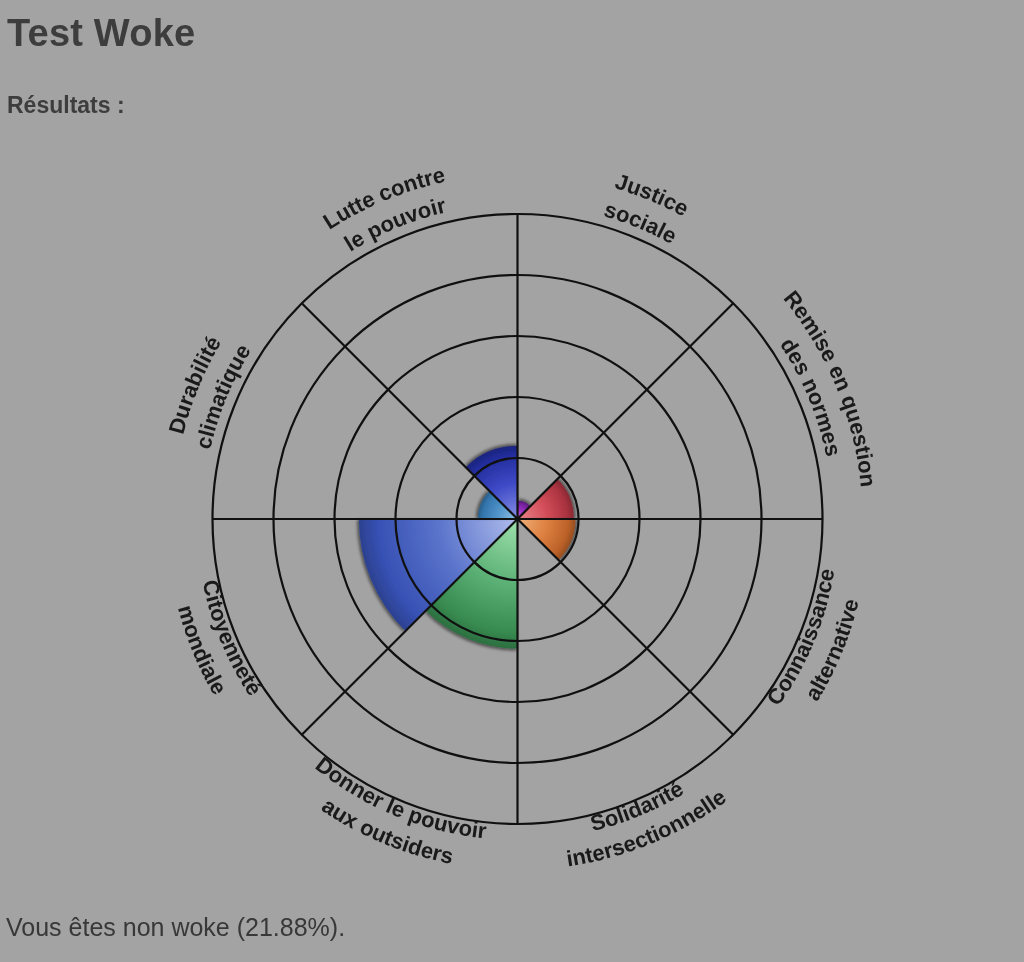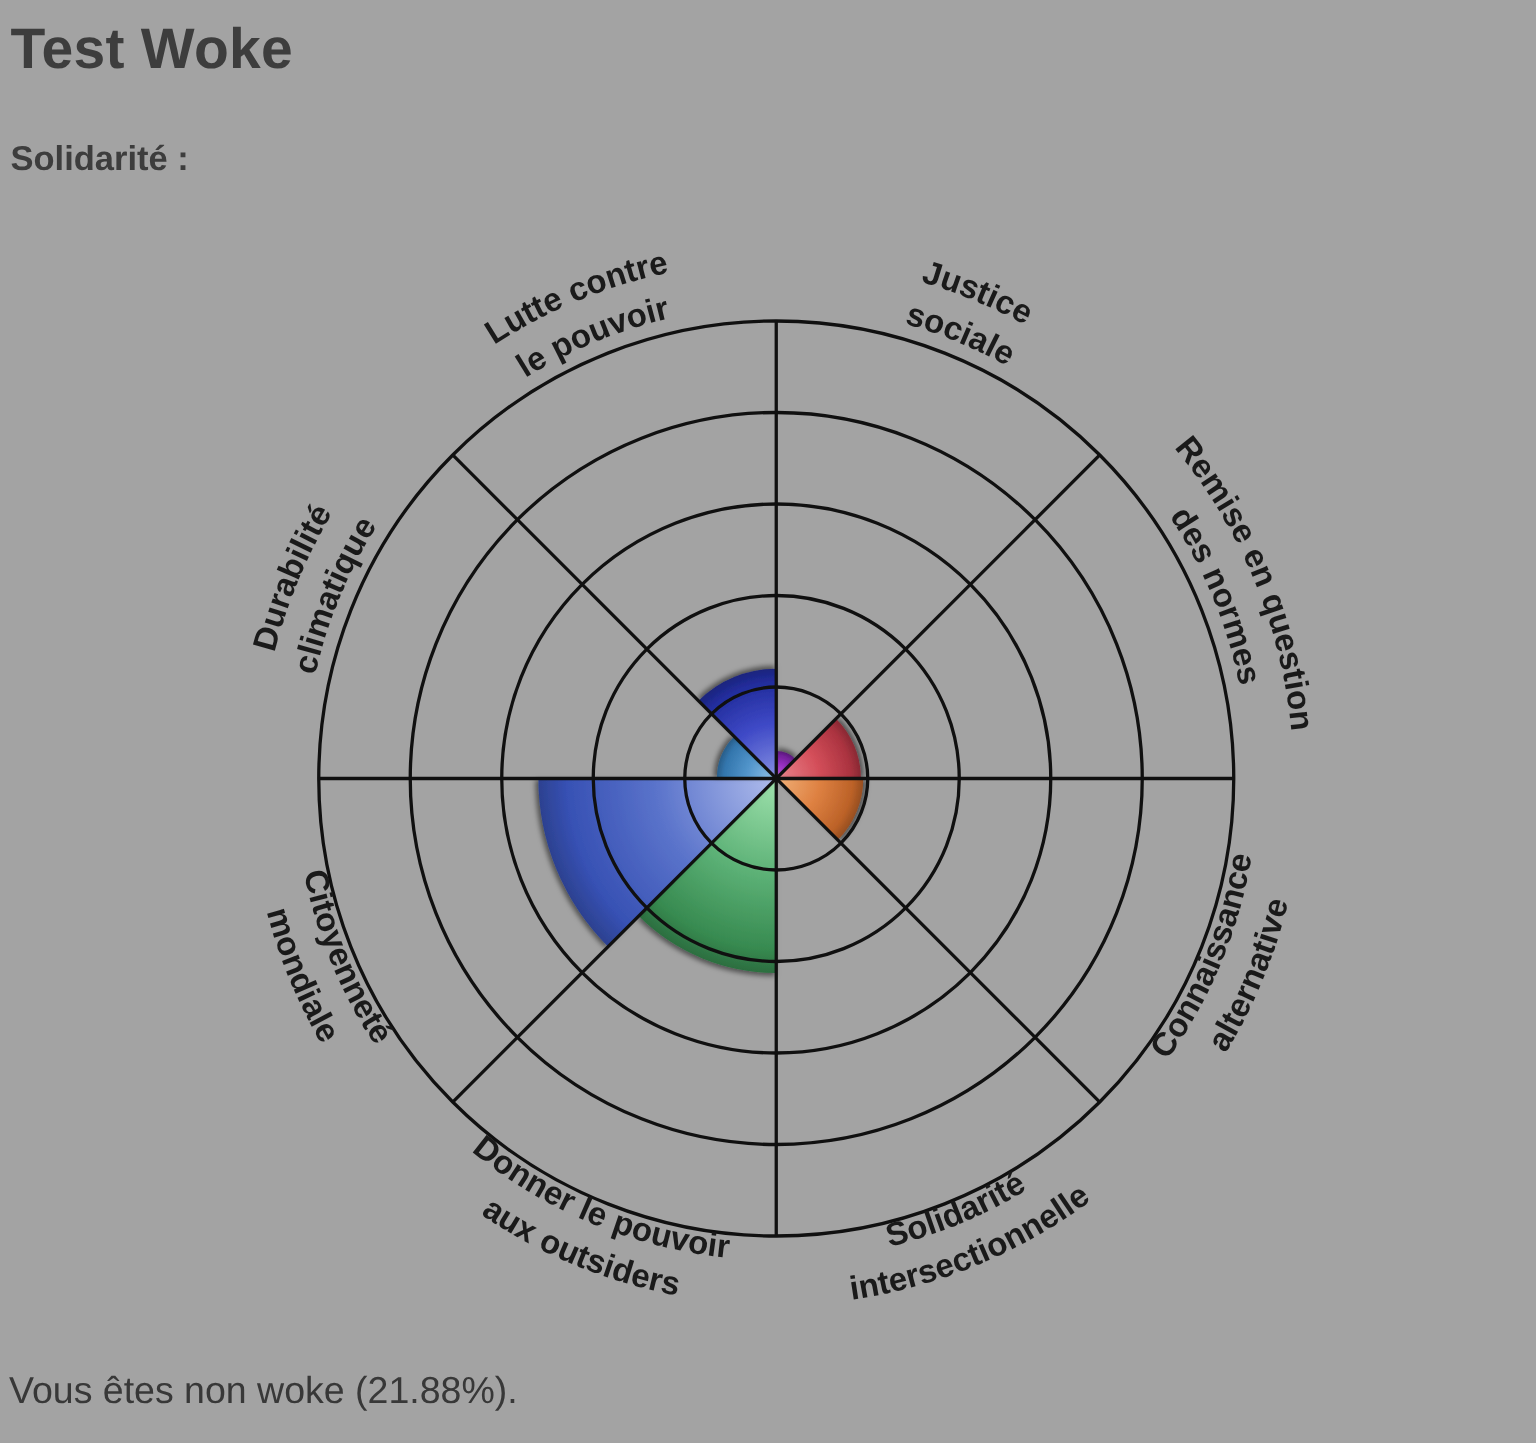--- a/index.html
+++ b/index.html
@@ -46,21 +46,21 @@
     font-size: 25px;
     font-weight: 400;
     color: #383838;
   }
 </style>
 </head>
 <body>
 
 <div id="page">
   <h1 id="page-title">Test Woke</h1>
-  <h2 id="results-heading">Solidarité :</h2>
+  <h2 id="results-heading">Résultats :</h2>
 
   <figure id="chart-figure">
     <svg id="chart-svg" width="1024" height="962" viewBox="0 0 1024 962" xmlns="http://www.w3.org/2000/svg">
         <defs>
           <radialGradient id="wg0" gradientUnits="userSpaceOnUse" cx="517.5" cy="519" r="18.3">
             <stop offset="0%" stop-color="#c36ad9"></stop>
             <stop offset="50%" stop-color="#9c31c6"></stop>
             <stop offset="88%" stop-color="#6f1f96"></stop>
             <stop offset="100%" stop-color="#591978"></stop>
           </radialGradient>

